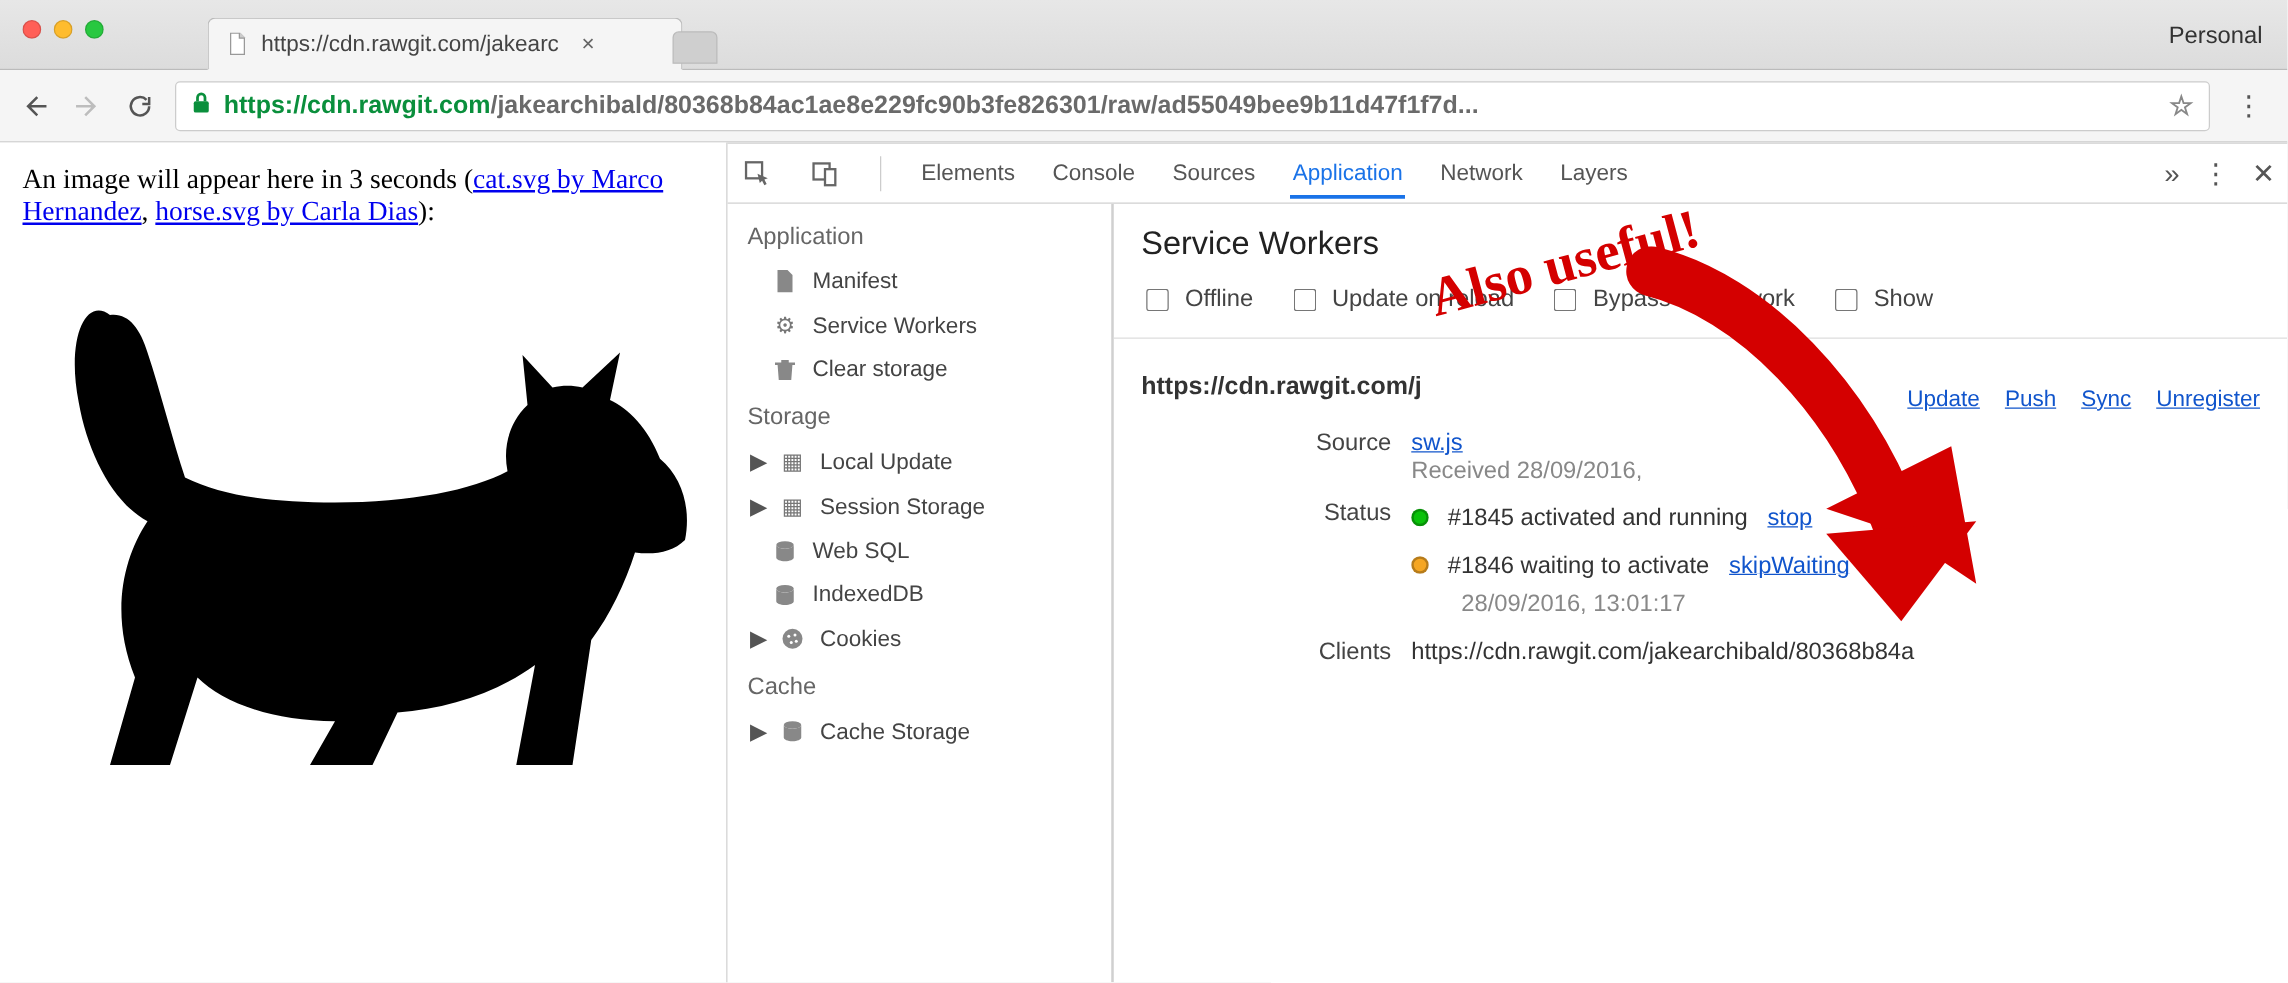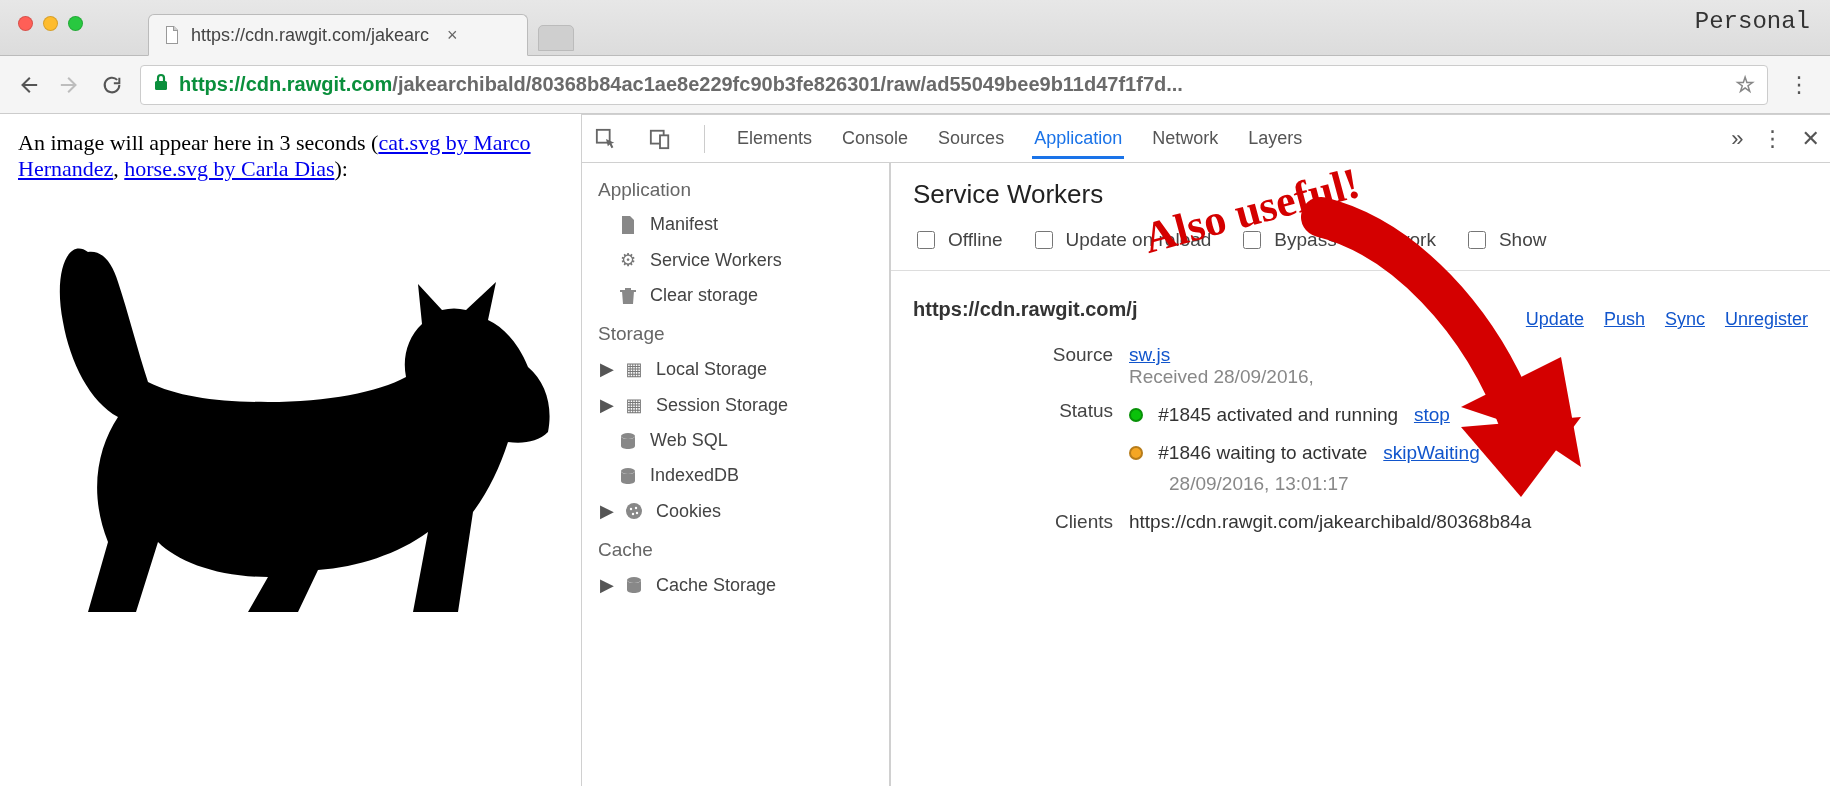--- a/index.html
+++ b/index.html
@@ -4,26 +4,26 @@
 <style>
   * { box-sizing: border-box; }
   html, body { margin:0; padding:0; font-family: -apple-system, BlinkMacSystemFont, "Segoe UI", Helvetica, Arial, sans-serif; font-size:15px; color:#222; }
   body { width:1830px; height:786px; overflow:hidden; background:#e9e9e9; }
 
   
   .titlebar { height:56px; background:linear-gradient(#e7e7e7,#dcdcdc); display:flex; align-items:flex-start; position:relative; border-bottom:1px solid #bbb; }
   .traffic-lights { display:flex; gap:10px; padding:16px 0 0 18px; }
   .tl { width:15px; height:15px; border-radius:50%; border:1px solid rgba(0,0,0,.15); }
   .tl.red{background:#ff5f57;} .tl.yellow{background:#febc2e;} .tl.green{background:#28c840;}
-  .tab { position:absolute; left:148px; bottom:-1px; height:42px; background:#f5f5f5; border:1px solid #bbb; border-bottom:1px solid #f5f5f5; border-top-left-radius:6px; border-top-right-radius:6px; display:flex; align-items:center; padding:0 14px; gap:10px; min-width:380px; }
+  .tab { position:absolute; left:166px; bottom:-1px; height:42px; background:#f5f5f5; border:1px solid #bbb; border-bottom:1px solid #f5f5f5; border-top-left-radius:6px; border-top-right-radius:6px; display:flex; align-items:center; padding:0 14px; gap:10px; min-width:380px; }
   .tab .favicon { width:18px; height:18px; display:flex; align-items:center; justify-content:center; }
   .tab .title { font-size:18px; color:#444; white-space:nowrap; overflow:hidden; text-overflow:ellipsis; max-width:290px; }
   .tab .close { font-size:18px; color:#666; margin-left:8px; cursor:pointer; }
   .ghost-tab { position:absolute; left:538px; bottom:4px; width:36px; height:26px; background:#cfcfcf; border:1px solid #bbb; border-top-left-radius:5px; border-top-right-radius:5px; }
-  .personal { position:absolute; right:20px; top:8px; font-size:24px; color:#333;font-family:Liberation Mono, monospace; }
+  .personal { position:absolute; right:20px; top:18px; font-size:19px; color:#333; }
 
   
   .toolbar { height:58px; background:#f5f5f5; border-bottom:1px solid #ccc; display:flex; align-items:center; padding:0 14px; gap:14px; }
   .nav-btn { width:28px; height:28px; display:flex; align-items:center; justify-content:center; color:#555; cursor:pointer; font-size:22px; }
   .nav-btn.disabled { color:#bdbdbd; }
   .omnibox { flex:1; height:40px; background:#fff; border:1px solid #ccc; border-radius:4px; display:flex; align-items:center; padding:0 12px; gap:10px; font-size:20px; color:#555; overflow:hidden;font-weight:bold; }
   .lock { color:#0a8f3c; font-size:18px; }
   .url-green { color:#0a8f3c; }
   .url-grey { color:#6a6a6a; }
   .omnibox .star { margin-left:auto; color:#888; font-size:22px; }
@@ -216,21 +216,21 @@
                 <path fill="#888" d="M2 4h12l-1 13H3zM5 1h6v2H5zM0 3h16v2H0z"></path>
               </svg>
             </span>
           <span>Clear storage</span>
         </div>
 
         <div class="sb-section">Storage</div>
         <div class="sb-item">
           <span class="tri">▶</span>
           <span class="sb-icon">▦</span>
-          <span>Local Storage</span>
+          <span>Local Update</span>
         </div>
         <div class="sb-item">
           <span class="tri">▶</span>
           <span class="sb-icon">▦</span>
           <span>Session Storage</span>
         </div>
         <div class="sb-item">
           <span class="sb-icon">
               <svg width="18" height="18" viewBox="0 0 18 18">
                 <ellipse cx="9" cy="4" rx="7" ry="3" fill="#888"></ellipse>

